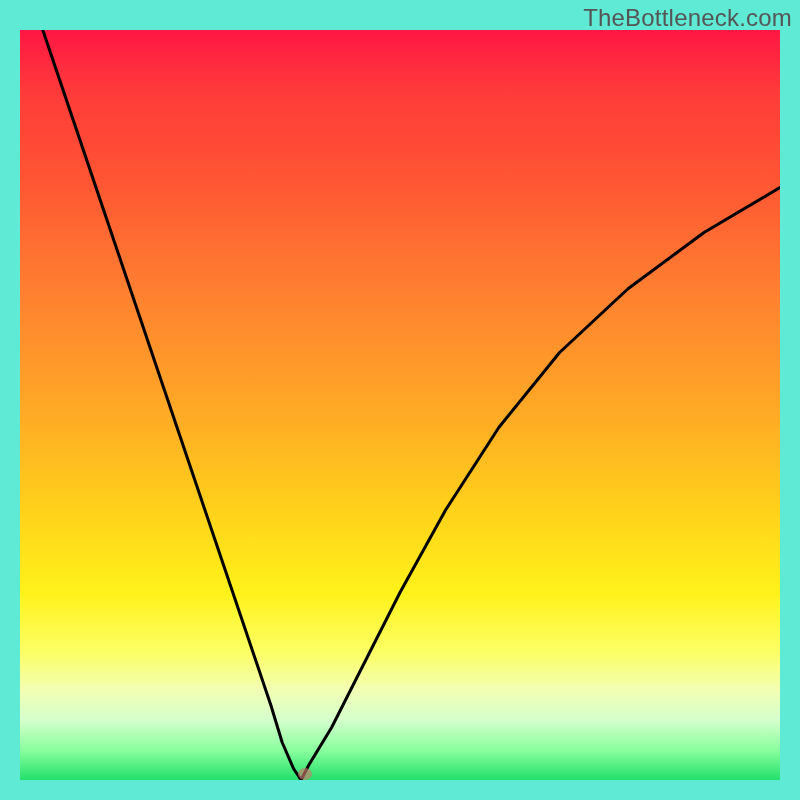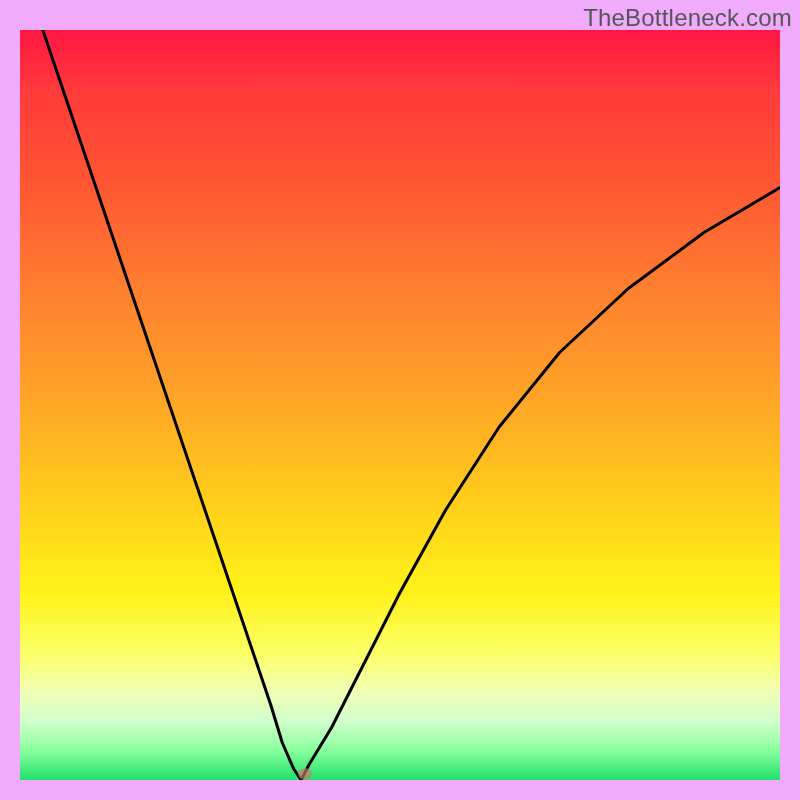--- a/index.html
+++ b/index.html
@@ -7,21 +7,21 @@
     padding: 0;
     width: 800px;
     height: 800px;
     overflow: hidden;
     font-family: Arial, Helvetica, sans-serif;
   }
   .chart-wrap {
     position: relative;
     width: 800px;
     height: 800px;
-    background: #f0abfc;
+    background: #5eead4;
   }
   .plot-area {
     position: absolute;
     left: 20px;
     top: 30px;
     width: 760px;
     height: 750px;
     
     background: linear-gradient(to bottom,
       #ff1744 0%,

